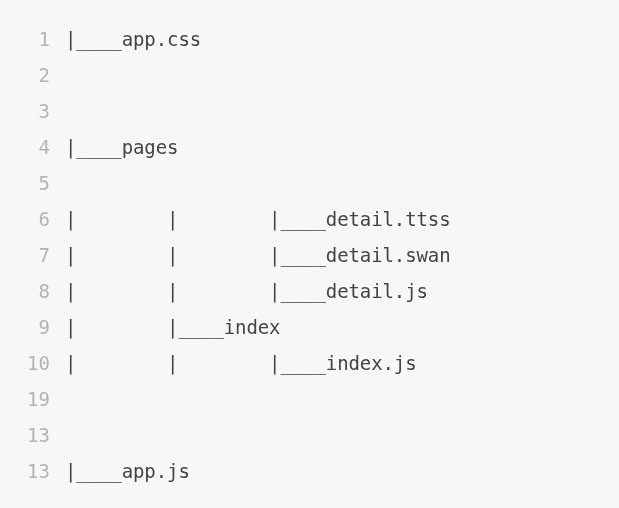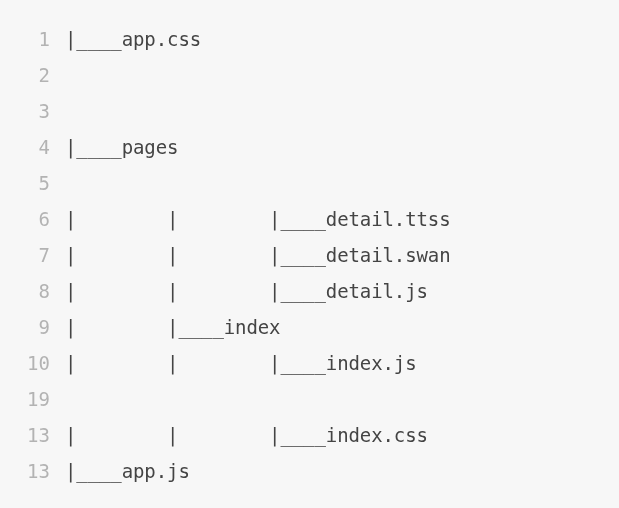--- a/index.html
+++ b/index.html
@@ -87,19 +87,18 @@
   </div>
   <div class="code-line">
     <span class="line-number">10</span>
     <span class="line-content">|        |        |____index.js</span>
   </div>
   <div class="code-line">
     <span class="line-number">19</span>
   </div>
   <div class="code-line">
     <span class="line-number">13</span>
-    <span class="line-content">|        |        |____index.css</span>
   </div>
   <div class="code-line">
     <span class="line-number">13</span>
     <span class="line-content">|____app.js</span>
   </div>
 </div>
 
 </body></html>

